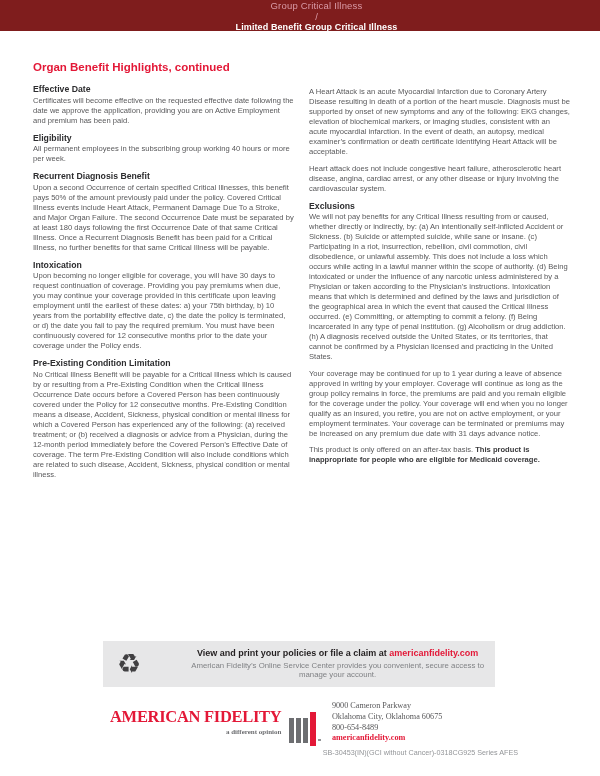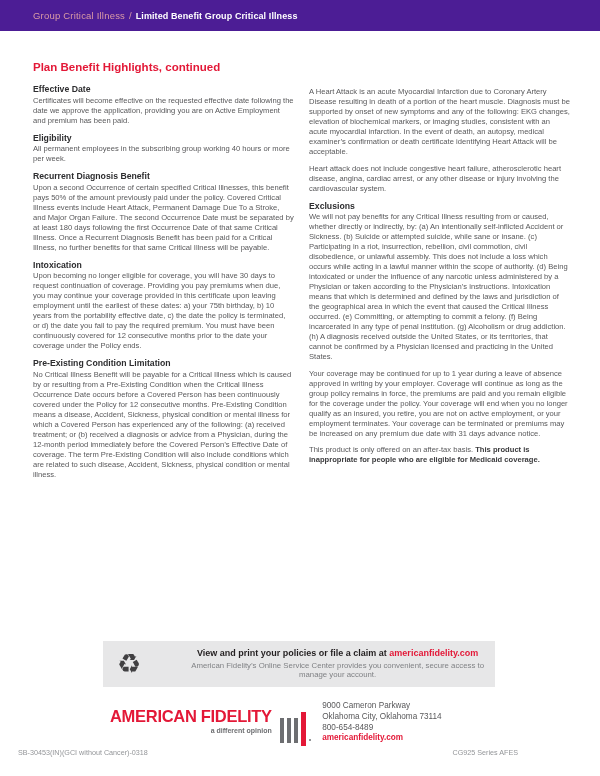--- a/index.html
+++ b/index.html
@@ -7,23 +7,24 @@
   body {
     font-family: "Liberation Sans", sans-serif;
     width: 600px; height: 776px;
     position: relative;
     -webkit-font-smoothing: antialiased;
   }
   .page { width: 600px; height: 776px; position: relative; background: #fff; overflow: hidden; }
 
   
   .topbar {
-    height: 31px; background: #4c1d95;
+    height: 31px; background: #7f1d1d;
     display: flex; align-items: center;
     padding-left: 33px;
+    flex-direction: column;
   }
   .topbar .crumb-light { color: #d99aa6; font-size: 9.5px; letter-spacing: 0.2px; }
   .topbar .crumb-sep { color: #d99aa6; font-size: 9.5px; margin: 0 4px; }
   .topbar .crumb-bold { color: #ffffff; font-size: 9px; font-weight: bold; letter-spacing: 0.1px; text-align: right; }
 
   
   .columns {
     display: flex;
     padding: 30px 30px 0 33px;
     gap: 15px;
@@ -60,61 +61,61 @@
     margin-right: 12px; flex: 0 0 auto;
   }
   .service-text { flex: 1; text-align: center; margin-left: 37px; }
   .service-title { font-size: 9px; font-weight: bold; color: #231f20; margin-bottom: 2.5px; }
   .service-title .red-link { color: #e31837; }
   .service-sub { font-size: 7.8px; line-height: 9.5px; color: #808285; }
 
   
   .logo-row {
     position: absolute; left: 0; top: 701px; width: 600px;
-    display: flex; align-items: flex-start;
+    display: flex; align-items: flex-start; font-family: Liberation Serif, serif;
   }
   .logo-block { margin-left: 110px; text-align: right; padding-top: 6px; }
   .logo-name {
     color: #e31837; font-size: 16.5px; font-weight: bold;
     letter-spacing: -0.3px; white-space: nowrap;
   }
   .logo-tagline { color: #6d6e71; font-size: 7px; font-weight: bold; margin-top: 1px; }
   .logo-bars {
     display: flex; align-items: flex-end; gap: 2.5px;
     margin-left: 8px; padding-top: 5px; position: relative; height: 42px;
   }
   .bar { width: 4.5px; height: 25px; background: #6d6e71; }
   .bar.red { width: 5.5px; height: 34px; background: #e31837; margin-bottom: -3px; }
   .tm-dot { position: absolute; right: -5px; bottom: 2px; width: 2.5px; height: 2.5px; background: #939598; }
   .address-block { margin-left: 16px; font-size: 8.2px; line-height: 10.8px; color: #58585a; }
   .address-site { color: #e31837; font-weight: bold; }
 
   
   .footer-codes {
     position: absolute; left: 0; top: 748px; width: 536px;
-    display: flex; justify-content: space-between;
+    display: flex; justify-content: flex-end;
     padding: 0 18px;
     color: #939598; font-size: 7.2px;
   }
 </style>
 </head>
 <body>
 
 <div class="page">
 
   <header class="topbar">
     <span class="crumb-light">Group Critical Illness</span>
     <span class="crumb-sep">/</span>
     <span class="crumb-bold">Limited Benefit Group Critical Illness</span>
   </header>
 
   <main class="columns">
 
     <div class="col col-left">
-      <h1 class="red-title">Plan Benefit Highlights, continued</h1>
+      <h1 class="red-title">Organ Benefit Highlights, continued</h1>
 
       <h3 class="sec-head">Effective Date</h3>
       <p class="body-p">Certificates will become effective on the requested effective date following the date we approve the application, providing you are on Active Employment and premium has been paid.</p>
 
       <h3 class="sec-head">Eligibility</h3>
       <p class="body-p">All permanent employees in the subscribing group working 40 hours or more per week.</p>
 
       <h3 class="sec-head">Recurrent Diagnosis Benefit</h3>
       <p class="body-p">Upon a second Occurrence of certain specified Critical Illnesses, this benefit pays 50% of the amount previously paid under the policy. Covered Critical Illness events include Heart Attack, Permanent Damage Due To a Stroke, and Major Organ Failure. The second Occurrence Date must be separated by at least 180 days following the first Occurrence Date of that same Critical Illness. Once a Recurrent Diagnosis Benefit has been paid for a Critical Illness, no further benefits for that same Critical Illness will be payable.</p>
 
@@ -155,21 +156,21 @@
     </div>
     <div class="logo-bars">
       <div class="bar"></div>
       <div class="bar"></div>
       <div class="bar"></div>
       <div class="bar red"></div>
       <div class="tm-dot"></div>
     </div>
     <div class="address-block">
       <div>9000 Cameron Parkway</div>
-      <div>Oklahoma City, Oklahoma 73114</div>
+      <div>Oklahoma City, Oklahoma 60675</div>
       <div>800-654-8489</div>
       <div class="address-site">americanfidelity.com</div>
     </div>
   </div>
 
   <div class="footer-codes">
     <span>SB-30453(IN)(GCI without Cancer)-0318</span>
     <span>CG925 Series AFES</span>
   </div>
 

